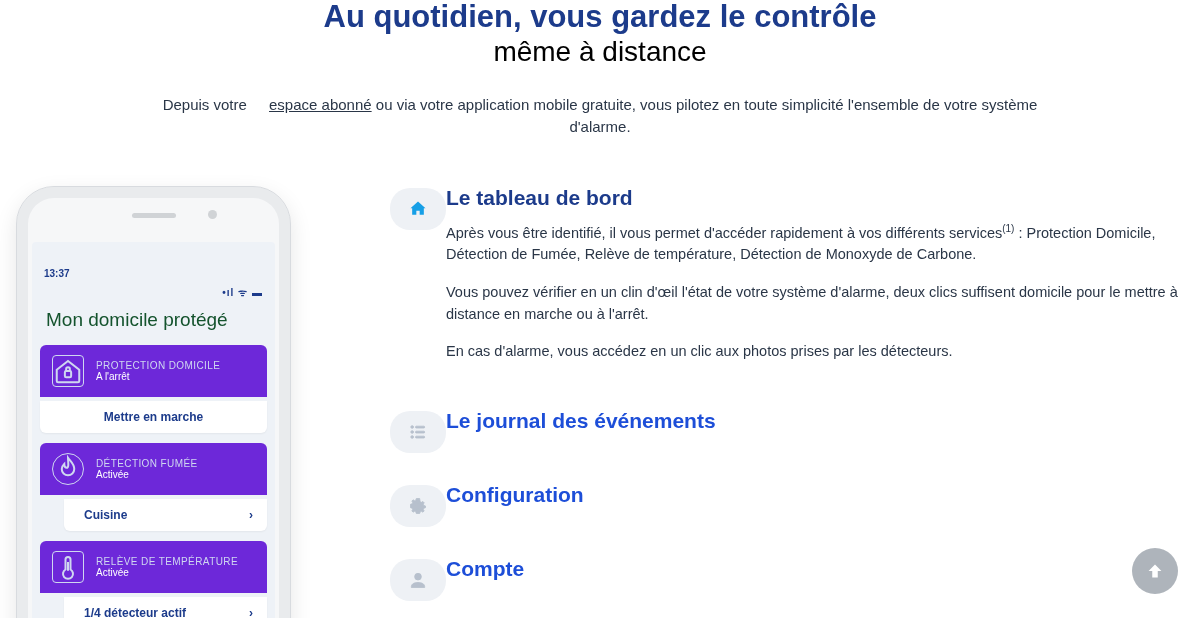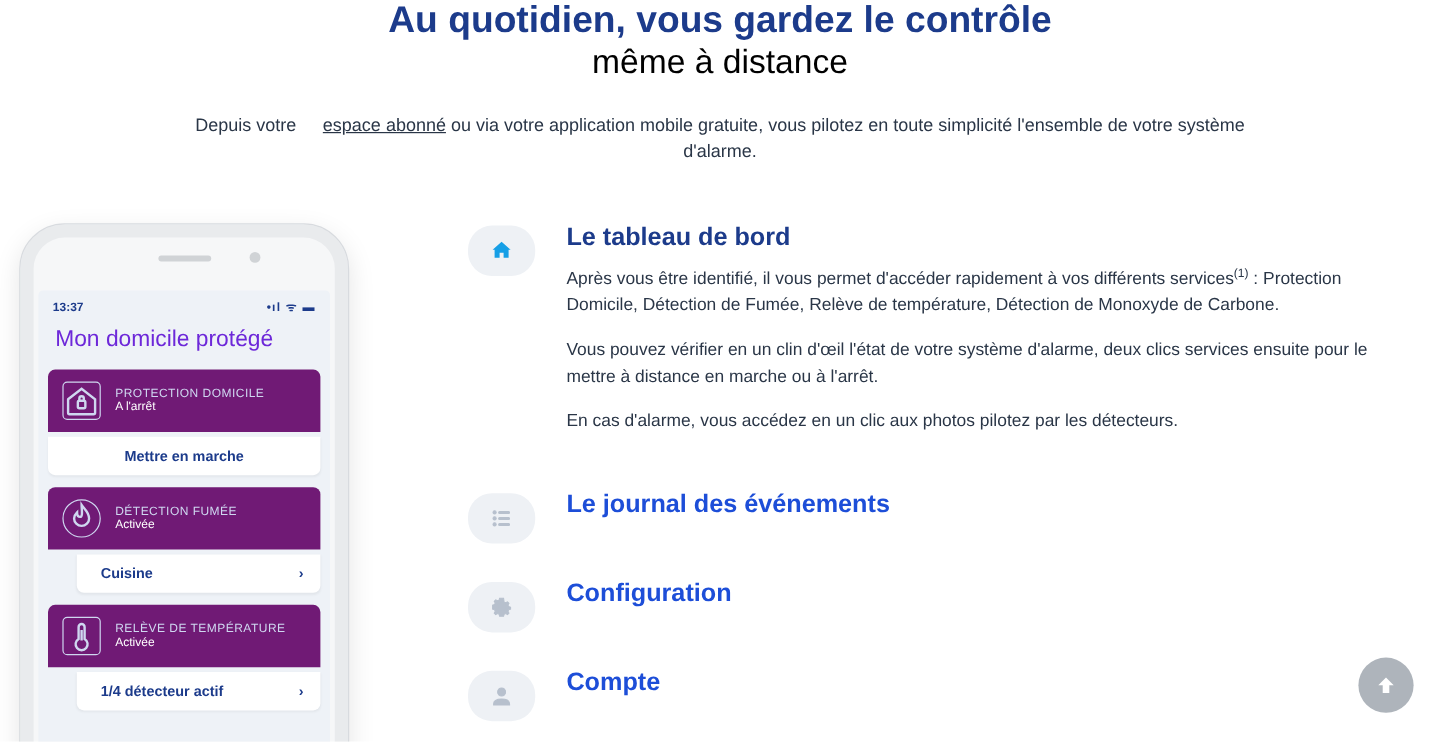--- a/index.html
+++ b/index.html
@@ -28,26 +28,26 @@
   }
   .phone::before{content:"";position:absolute;top:26px;left:50%;transform:translateX(-50%);width:44px;height:5px;background:#d0d3d6;border-radius:3px;}
   .phone::after{content:"";position:absolute;top:23px;left:50%;transform:translateX(54px);width:9px;height:9px;background:#d0d3d6;border-radius:50%;}
   .screen{
     width:100%;height:100%;
     background:#eef2f7;
     border-radius:4px;
     overflow:hidden;
     display:flex;flex-direction:column;
   }
-  .statusbar{display:flex;justify-content:space-between;align-items:flex-end;padding:6px 12px 2px;font-size:10px;color:#1c3b8b;font-weight:600;}
-  .statusbar .sig{letter-spacing:1px;}
-  .screen-title{font-size:19px;color:#6d28d9;padding:8px 14px 14px;font-weight:500;}
+  .statusbar{display:flex;justify-content:space-between;align-items:center;padding:6px 12px 2px;font-size:10px;color:#1c3b8b;font-weight:600;}
+  .statusbar .sig{letter-spacing:1px;margin-top:37px;}
+  .screen-title{font-size:19px;color:#14532d;padding:8px 14px 14px;font-weight:500;}
   .card{
     margin:0 8px 4px;
-    background:#701a75;
+    background:#6d28d9;
     border-radius:6px 6px 0 0;
     padding:10px 12px;
     display:flex;align-items:center;gap:12px;
     color:#fff;
   }
   .card .c-icon{
     width:32px;height:32px;border:1.5px solid #cfd7f0;border-radius:4px;
     display:flex;align-items:center;justify-content:center;
     flex-shrink:0;
   }
@@ -58,21 +58,21 @@
     background:#fff;
     border-radius:0 0 6px 6px;
     padding:9px 12px;
     font-size:12px;color:#1c3b8b;font-weight:600;
     display:flex;justify-content:center;position:relative;
     box-shadow:0 1px 2px rgba(0,0,0,.05);
   }
   .card-btn.left{justify-content:flex-start;padding-left:20px;margin-left:32px;}
   .card-btn .chev{position:absolute;right:14px;color:#1c3b8b;font-weight:700;}
   
-  .acc-item{display:flex;align-items:flex-start;gap:26px;margin-bottom:30px;}
+  .acc-item{display:flex;align-items:flex-start;margin-bottom:30px;}
   .acc-icon{
     width:56px;height:42px;
     border-radius:20px;
     background:#eef1f5;
     display:flex;align-items:center;justify-content:center;
     flex-shrink:0;
     margin-top:2px;
   }
   .acc-icon svg{width:20px;height:20px;}
   .acc-head h3{font-size:21px;font-weight:700;color:#1c3b8b;}
@@ -173,22 +173,22 @@
       <div class="acc-item">
         <div class="acc-icon">
           <svg viewBox="0 0 24 24" fill="#169fe6">
               <path d="M12 3l9 8h-2v8h-5v-5h-4v5H5v-8H3z"></path>
             </svg>
         </div>
         <div class="acc-head" style="flex:1">
           <h3>Le tableau de bord</h3>
           <div class="acc-body">
             <p><span>Après vous être identifié, il vous permet d'accéder rapidement à vos différents services</span><sup>(1)</sup><span> : Protection Domicile, Détection de Fumée, Relève de température, Détection de Monoxyde de Carbone.</span></p>
-            <p>Vous pouvez vérifier en un clin d'œil l'état de votre système d'alarme, deux clics services ensuite pour le mettre à distance en marche ou à l'arrêt.</p>
-            <p>En cas d'alarme, vous accédez en un clic aux photos pilotez par les détecteurs.</p>
+            <p>Vous pouvez vérifier en un clin d'œil l'état de votre système d'alarme, deux clics suffisent domicile pour le mettre à distance en marche ou à l'arrêt.</p>
+            <p>En cas d'alarme, vous accédez en un clic aux photos prises par les détecteurs.</p>
           </div>
         </div>
       </div>
 
       <div class="acc-item dim">
         <div class="acc-icon">
           <svg viewBox="0 0 24 24" fill="#b7c0cd">
               <circle cx="5" cy="6" r="1.6"></circle>
               <rect x="9" y="5" width="11" height="2.2" rx="1"></rect>
               <circle cx="5" cy="12" r="1.6"></circle>

